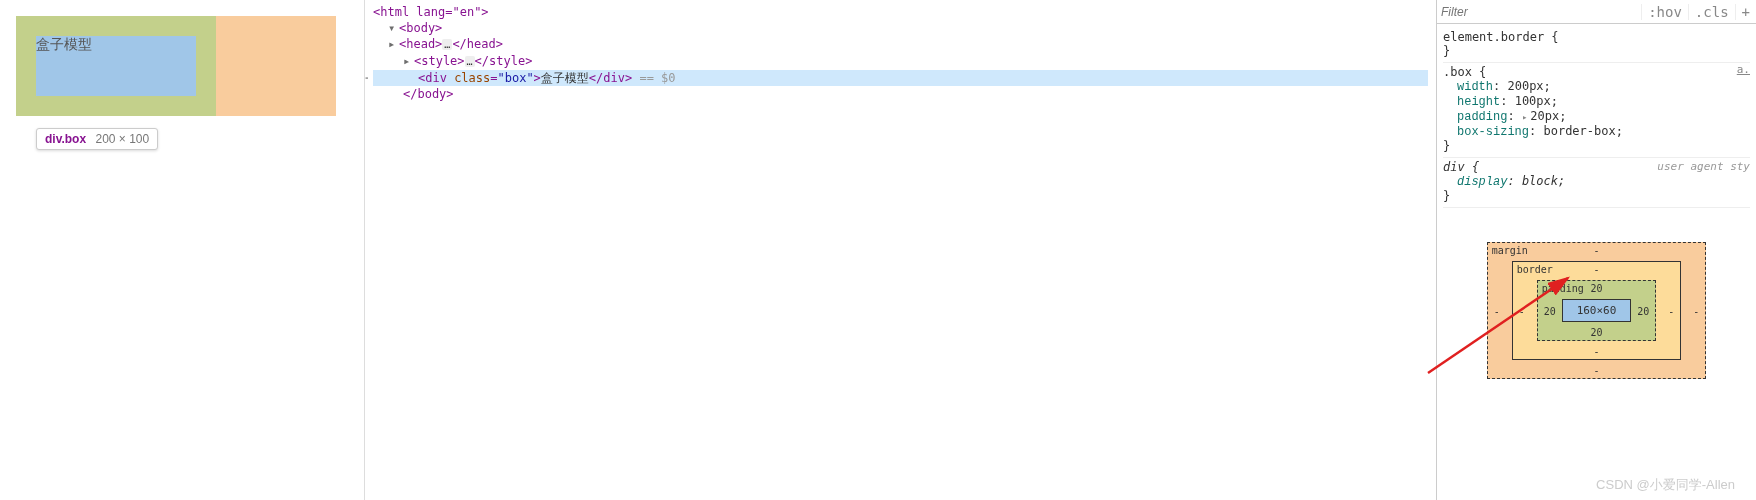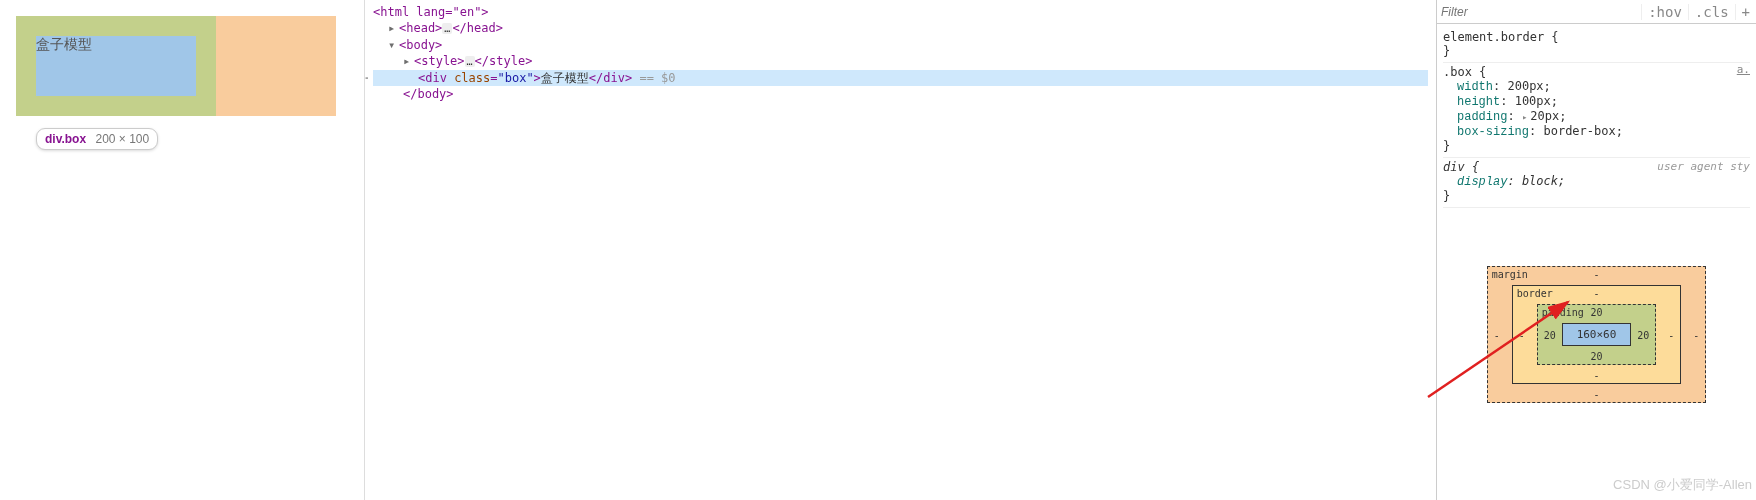--- a/index.html
+++ b/index.html
@@ -47,21 +47,21 @@
       color: #555;
       font-size: 14px;
       font-family: sans-serif;
     }
     .tooltip {
       position: absolute;
       top: 112px;
       left: 20px;
       background: #fff;
       border: 1px solid #ccc;
-      border-radius: 9px;
+      border-radius: 3px;
       padding: 3px 8px;
       box-shadow: 0 1px 3px rgba(0,0,0,0.15);
       font-family: sans-serif;
       font-size: 12px;
     }
     .tooltip .selector { color: #881391; font-weight: bold; }
     .tooltip .dims { color: #777; margin-left: 6px; }
     
     
     .code-panel {
@@ -169,21 +169,20 @@
       margin-top: 30px;
       display: flex;
       justify-content: center;
       position: relative;
     }
     .bm-margin {
       background: #f9cc9d;
       padding: 18px 24px;
       border: 1px dashed #333;
       position: relative;
-      margin-top: 24px;
     }
     .bm-border {
       background: #fddc9a;
       padding: 18px 24px;
       border: 1px solid #333;
       position: relative;
     }
     .bm-padding {
       background: #c3d08b;
       padding: 18px 24px;
@@ -217,21 +216,21 @@
     .red-arrow {
       position: absolute;
       bottom: 0;
       left: -70px;
       pointer-events: none;
     }
     
     .watermark {
       position: absolute;
       bottom: 6px;
-      right: 4px;
+      right: 21px;
       color: #ccc;
       font-size: 13px;
       font-family: sans-serif;
     }
   </style>
 </head>
 <body>
 
 <div class="preview-panel">
   <div class="highlight-wrapper">
@@ -242,22 +241,22 @@
     </div>
     <div class="tooltip">
       <span class="selector">div.box</span>
       <span class="dims">200 × 100</span>
     </div>
   </div>
 </div>
 
 <div class="code-panel">
   <div class="code-line indent1"><span class="tag">&lt;html lang="en"&gt;</span></div>
+  <div class="code-line indent2"><span class="arrow">▾</span><span class="tag">&lt;body&gt;</span></div>
   <div class="code-line indent2"><span class="arrow">▸</span><span class="tag">&lt;head&gt;</span><span class="ellipsis">…</span><span class="tag">&lt;/head&gt;</span></div>
-  <div class="code-line indent2"><span class="arrow">▾</span><span class="tag">&lt;body&gt;</span></div>
   <div class="code-line indent3"><span class="arrow">▸</span><span class="tag">&lt;style&gt;</span><span class="ellipsis">…</span><span class="tag">&lt;/style&gt;</span></div>
   <div class="code-line indent4 selected-line"><span class="tag">&lt;div </span><span class="attr-name">class</span><span class="tag">=</span><span class="attr-val">"box"</span><span class="tag">&gt;</span><span class="text-node">盒子模型</span><span class="tag">&lt;/div&gt;</span><span class="eq0"> == $0</span></div>
   <div class="code-line indent3"><span class="tag">&lt;/body&gt;</span></div>
 </div>
 
 <div class="styles-panel">
   <div class="filter-bar">
     <input class="filter-input" placeholder="Filter" style="">
     <span class="filter-btn">:hov</span>
     <span class="filter-btn">.cls</span>

